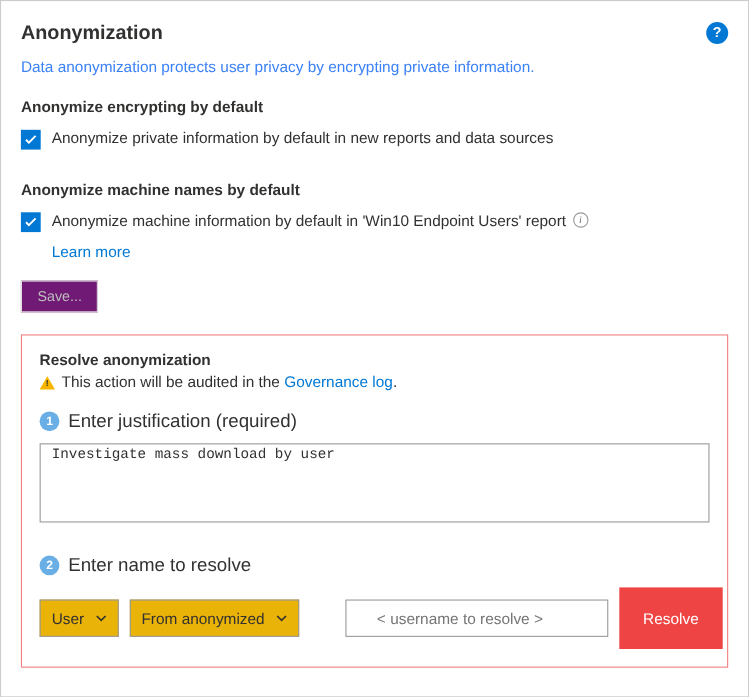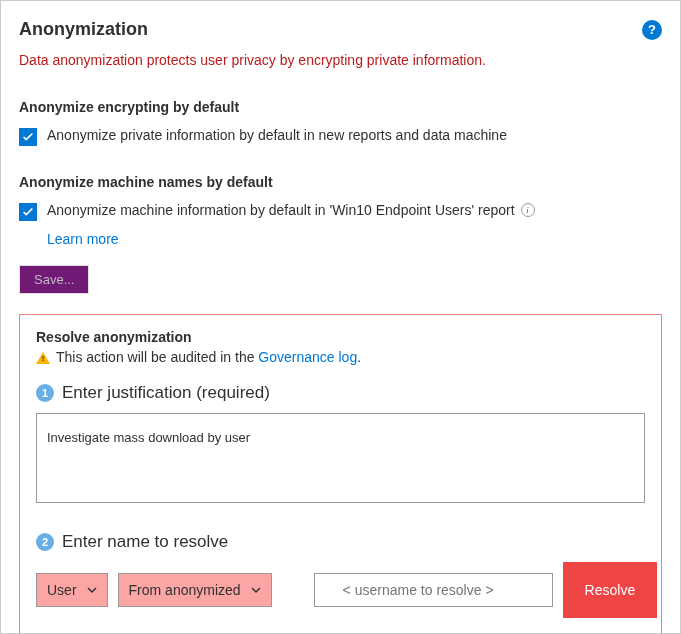--- a/index.html
+++ b/index.html
@@ -38,22 +38,22 @@
       background: #0078d4;
       color: #fff;
       display: flex;
       align-items: center;
       justify-content: center;
       font-size: 13px;
       font-weight: 600;
       cursor: pointer;
     }
     .description {
-      color: #b91c1c;
-      margin-bottom: 31px;
+      color: #3b82f6;
+      margin-bottom: 21px;
       font-size: 14px;
     }
     .section-heading {
       font-weight: 600;
       font-size: 14px;
       margin-bottom: 12px;
     }
     .checkbox-row {
       display: flex;
       align-items: flex-start;
@@ -176,39 +176,39 @@
       align-items: center;
       justify-content: center;
       font-size: 11px;
       font-weight: 600;
     }
     .step-label {
       font-size: 17px;
     }
     .justification-box {
       width: 100%;
-      height: 90px;
+      height: 72px;
       border: 1px solid #999;
-      padding: 16px 10px;
+      padding: 1px 10px;
       font-size: 13px;
-      font-family: Liberation Sans, sans-serif;
+      font-family: Liberation Mono, monospace;
       resize: none;
       color: #323130;
       margin-bottom: 26px;
     }
     .resolve-controls {
       display: flex;
       gap: 10px;
       align-items: center;
     }
     .dropdown {
       border: 1px solid #999;
       padding: 8px 10px;
       font-size: 14px;
-      background: #fca5a5;
+      background: #eab308;
       display: flex;
       align-items: center;
       gap: 10px;
       cursor: pointer;
       white-space: nowrap;
     }
     .chevron {
       display: inline-block;
     }
     .chevron svg {
@@ -245,21 +245,21 @@
 
   <div class="description">Data anonymization protects user privacy by encrypting private information.</div>
 
   <div class="section-heading">Anonymize encrypting by default</div>
   <div class="checkbox-row">
     <div class="checkbox">
       <svg viewBox="0 0 16 16">
           <path d="M3 8l3 3 7-7" stroke="#fff" stroke-width="2" fill="none"></path>
         </svg>
     </div>
-    <div class="checkbox-label">Anonymize private information by default in new reports and data machine</div>
+    <div class="checkbox-label">Anonymize private information by default in new reports and data sources</div>
   </div>
 
   <div class="section-spacer"></div>
 
   <div class="section-heading">Anonymize machine names by default</div>
   <div class="checkbox-row">
     <div class="checkbox">
       <svg viewBox="0 0 16 16">
           <path d="M3 8l3 3 7-7" stroke="#fff" stroke-width="2" fill="none"></path>
         </svg>

